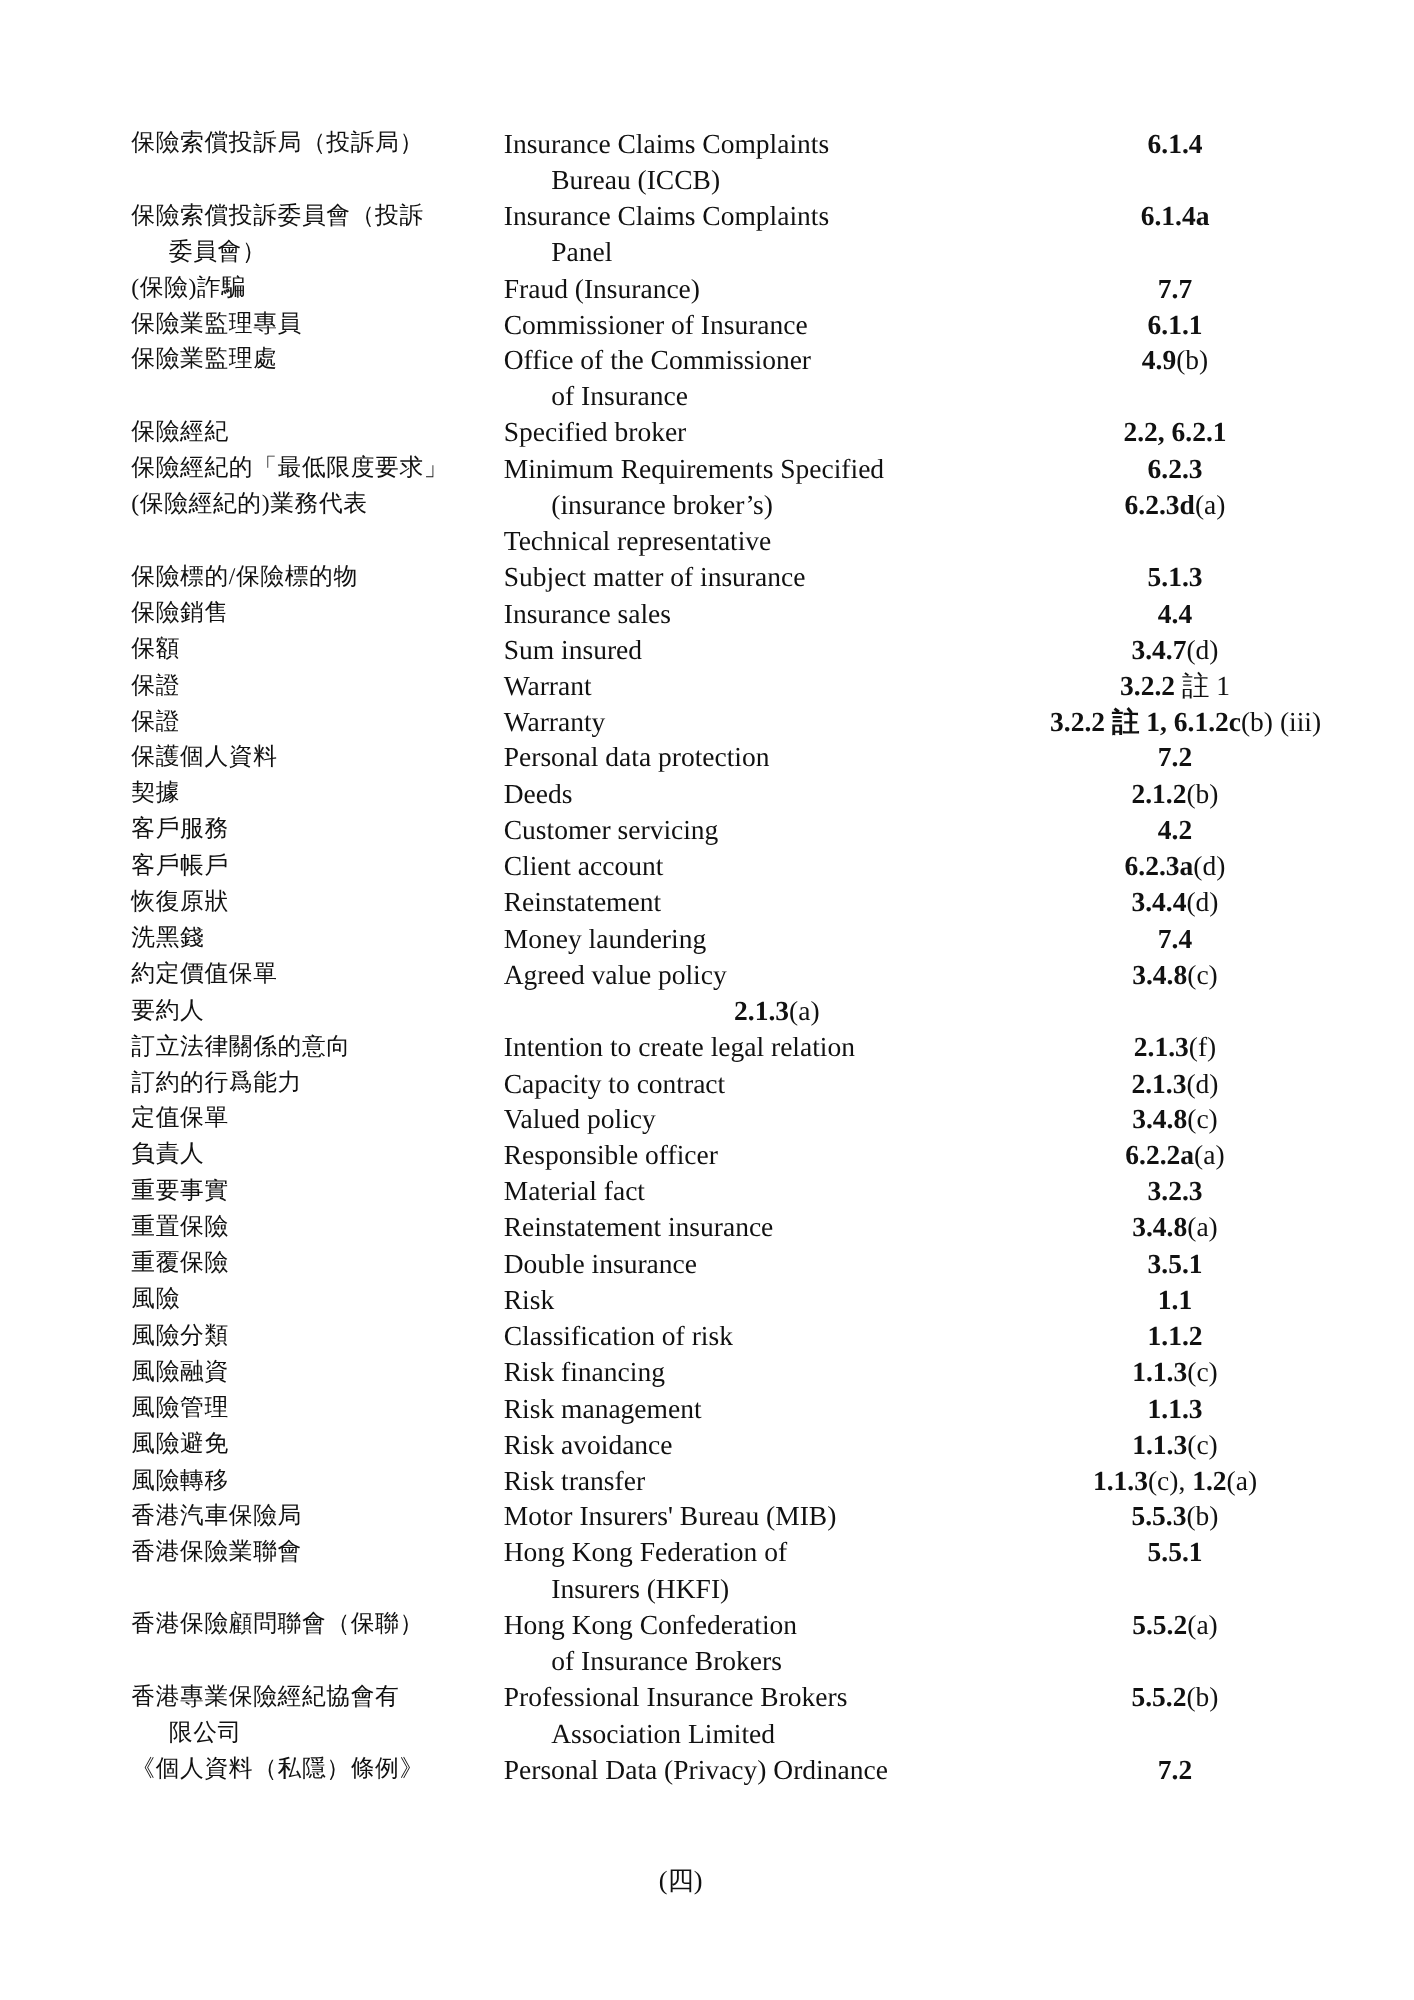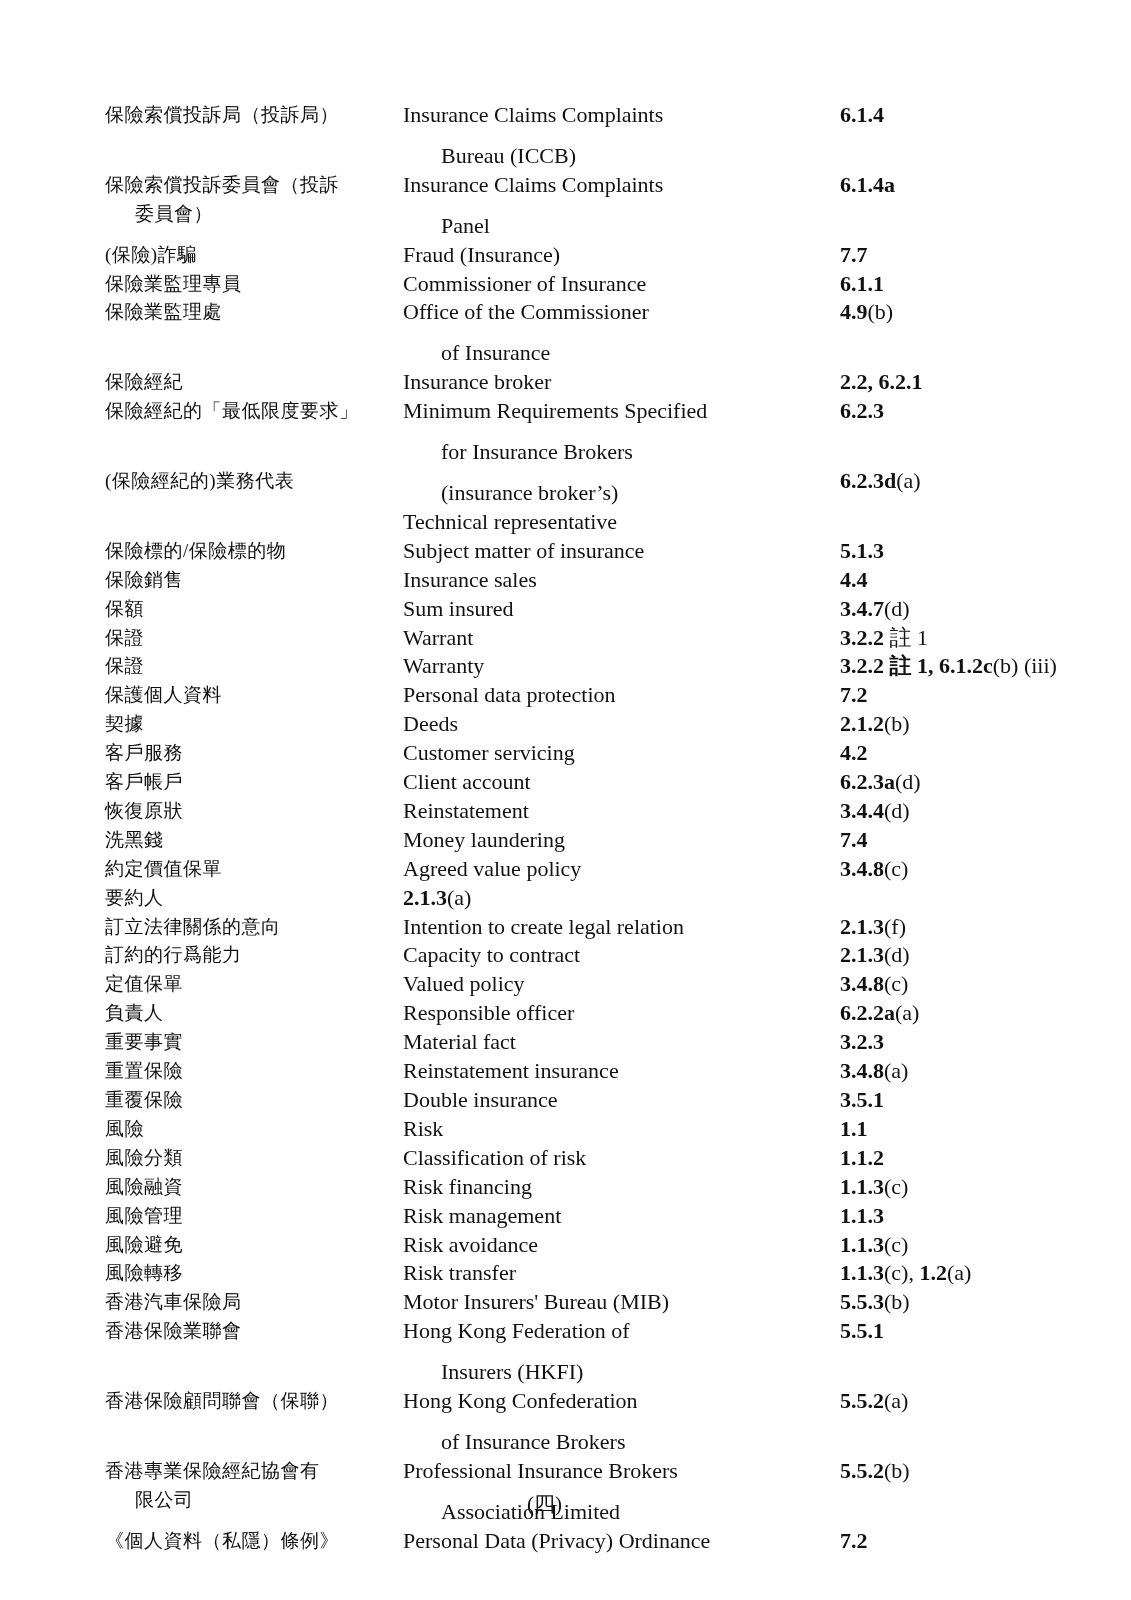--- a/index.html
+++ b/index.html
@@ -31,23 +31,23 @@
     line-height: 28.9px;
   }
   .cell-zh {
     font-size: 19px;
     letter-spacing: 0.5px;
   }
   .cell-zh .line, .cell-en .line {
     white-space: nowrap;
   }
   .cell-zh .line.cont { padding-left: 30px; }
-  .cell-en .line.cont { padding-left: 38px; margin-top: 12px; }
+  .cell-en .line.cont { padding-left: 38px; }
   .cell-ref {
-    text-align: left;
+    text-align: center;
     white-space: nowrap;
   }
   .cell-ref b { font-weight: 700; }
   .footer {
     position: absolute;
     top: 1490px;
     left: 0;
     width: 1089px;
     text-align: center;
     font-size: 21px;
@@ -106,31 +106,30 @@
           <div class="line">Office of the Commissioner</div>
           <div class="line cont">of Insurance</div>
         </div>
         <div class="cell-ref"><b>4.9</b><span>(b)</span></div>
       </div>
       <div class="row">
         <div class="cell-zh">
           <div class="line">保險經紀</div>
         </div>
         <div class="cell-en">
-          <div class="line">Insurance broker</div>
+          <div class="line">Specified broker</div>
         </div>
         <div class="cell-ref"><b>2.2, 6.2.1</b></div>
       </div>
       <div class="row">
         <div class="cell-zh">
           <div class="line">保險經紀的「最低限度要求」</div>
         </div>
         <div class="cell-en">
           <div class="line">Minimum Requirements Specified</div>
-          <div class="line cont">for Insurance Brokers</div>
         </div>
         <div class="cell-ref"><b>6.2.3</b></div>
       </div>
       <div class="row">
         <div class="cell-zh">
           <div class="line">(保險經紀的)業務代表</div>
         </div>
         <div class="cell-en">
           <div class="line cont">(insurance broker’s)</div>
           <div class="line">Technical representative</div>

